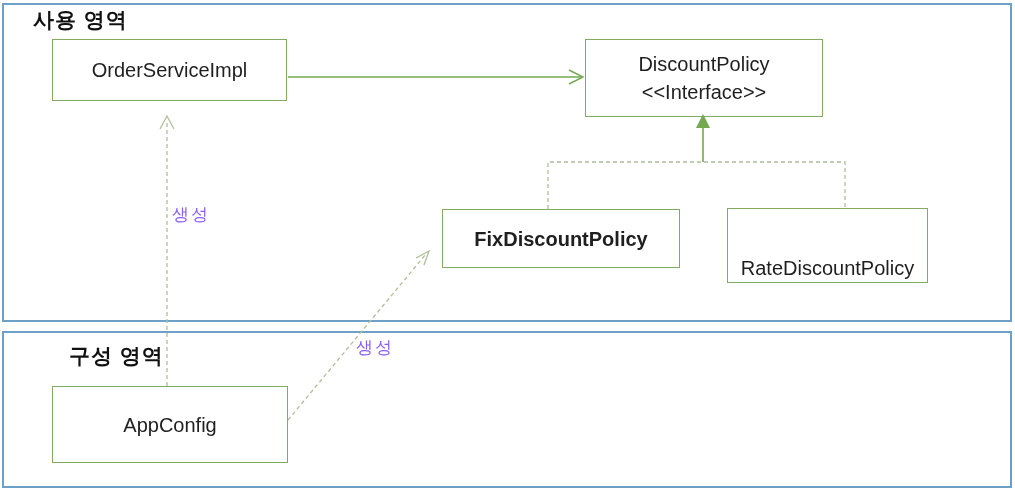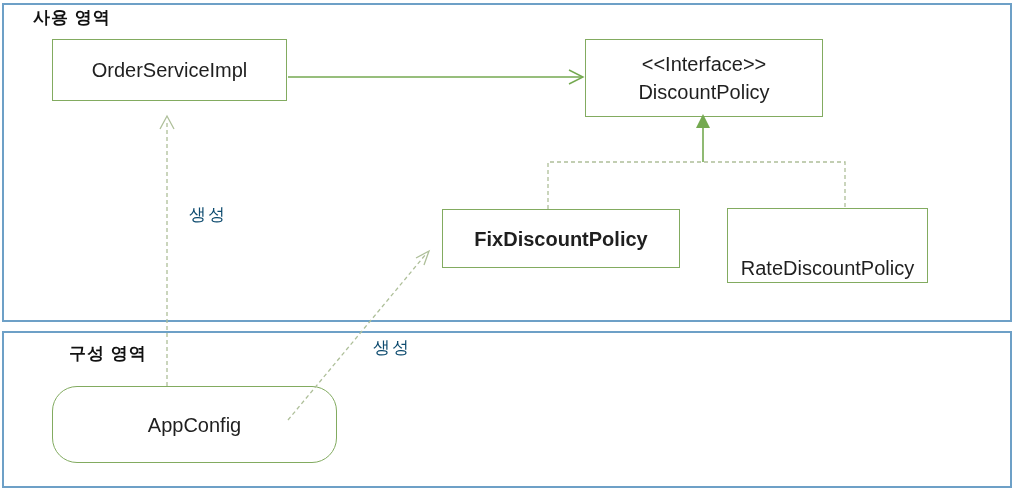--- a/index.html
+++ b/index.html
@@ -17,21 +17,21 @@
     position: absolute;
     border: 2px solid #6da0c7;
     background: #ffffff;
     box-sizing: border-box;
   }
   .region-usage  { left: 2px; top: 3px;   width: 1010px; height: 319px; }
   .region-config { left: 2px; top: 331px; width: 1010px; height: 157px; }
 
   .region-title {
     position: absolute;
-    font-size: 17px;
+    font-size: 21px;
     font-weight: bold;
     color: #111111;
     letter-spacing: 1px;
     white-space: nowrap;
   }
   .region-title-usage  { left: 33px; top: 6px; }
   .region-title-config { left: 33px; top: 342px; margin-left: 36px; }
 
   .node {
     position: absolute;
@@ -45,59 +45,58 @@
     font-size: 20px;
     color: #1f1f1f;
     line-height: 1.4;
     text-align: center;
     white-space: nowrap;
   }
   .node-order    { left: 52px;  top: 39px;  width: 235px; height: 62px; }
   .node-discount { left: 585px; top: 39px;  width: 238px; height: 78px; }
   .node-fix      { left: 442px; top: 209px; width: 238px; height: 59px; font-weight: bold; }
   .node-rate     { left: 727px; top: 208px; width: 201px; height: 75px; justify-content: flex-end; }
-  .node-appconfig{ left: 52px;  top: 386px; width: 285px; height: 77px; border-radius: 25px; }
+  .node-appconfig{ left: 52px;  top: 386px; width: 236px; height: 77px; }
 
   .connectors {
     position: absolute;
     left: 0; top: 0;
     width: 1015px;
     height: 490px;
     pointer-events: none;
   }
 
   .edge-label {
     position: absolute;
     font-size: 17px;
-    color: #0c4a6e;
+    color: #8b5cf6;
     letter-spacing: 2px;
     white-space: nowrap;
-    margin-left: 17px;
   }
   .edge-label-create-order { left: 172px; top: 203px; }
   .edge-label-create-fix   { left: 356px; top: 336px; }
 </style>
 </head>
 <body>
 
 <div class="canvas">
 
   <div class="region region-usage"></div>
   <div class="region region-config"></div>
 
   <div class="region-title region-title-usage">사용 영역</div>
   <div class="region-title region-title-config">구성 영역</div>
 
   <div class="node node-order">
     <span>OrderServiceImpl</span>
   </div>
 
   <div class="node node-discount">
+    <span>DiscountPolicy</span>
     <span>&lt;&lt;Interface&gt;&gt;</span>
-    <span>DiscountPolicy</span>
   </div>
 
   <div class="node node-fix">
     <span>FixDiscountPolicy</span>
   </div>
 
   <div class="node node-rate">
     <span>RateDiscountPolicy</span>
   </div>
 

